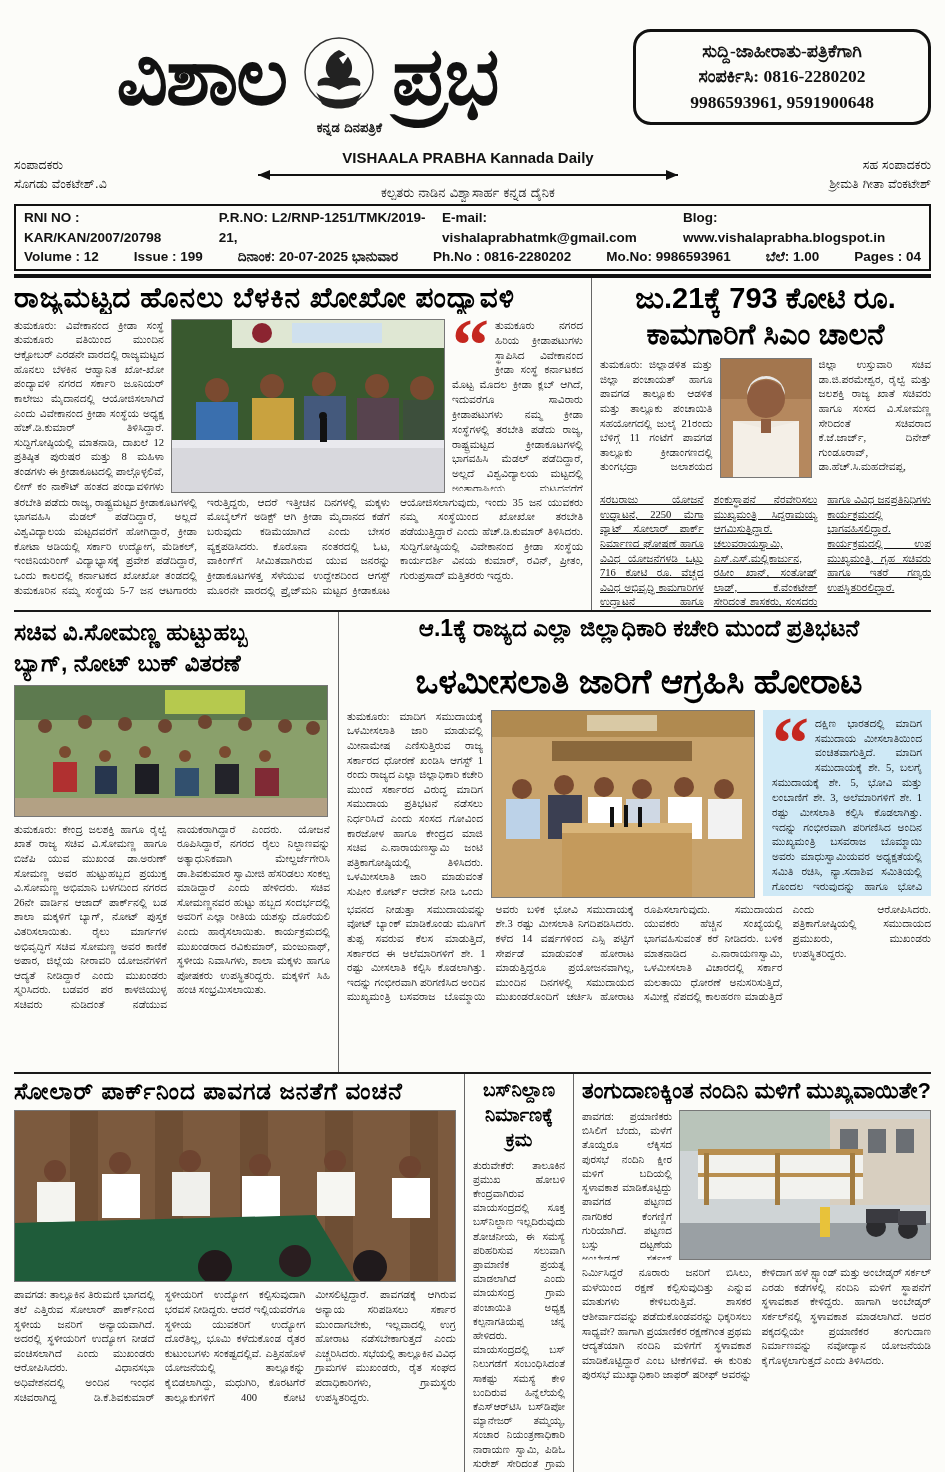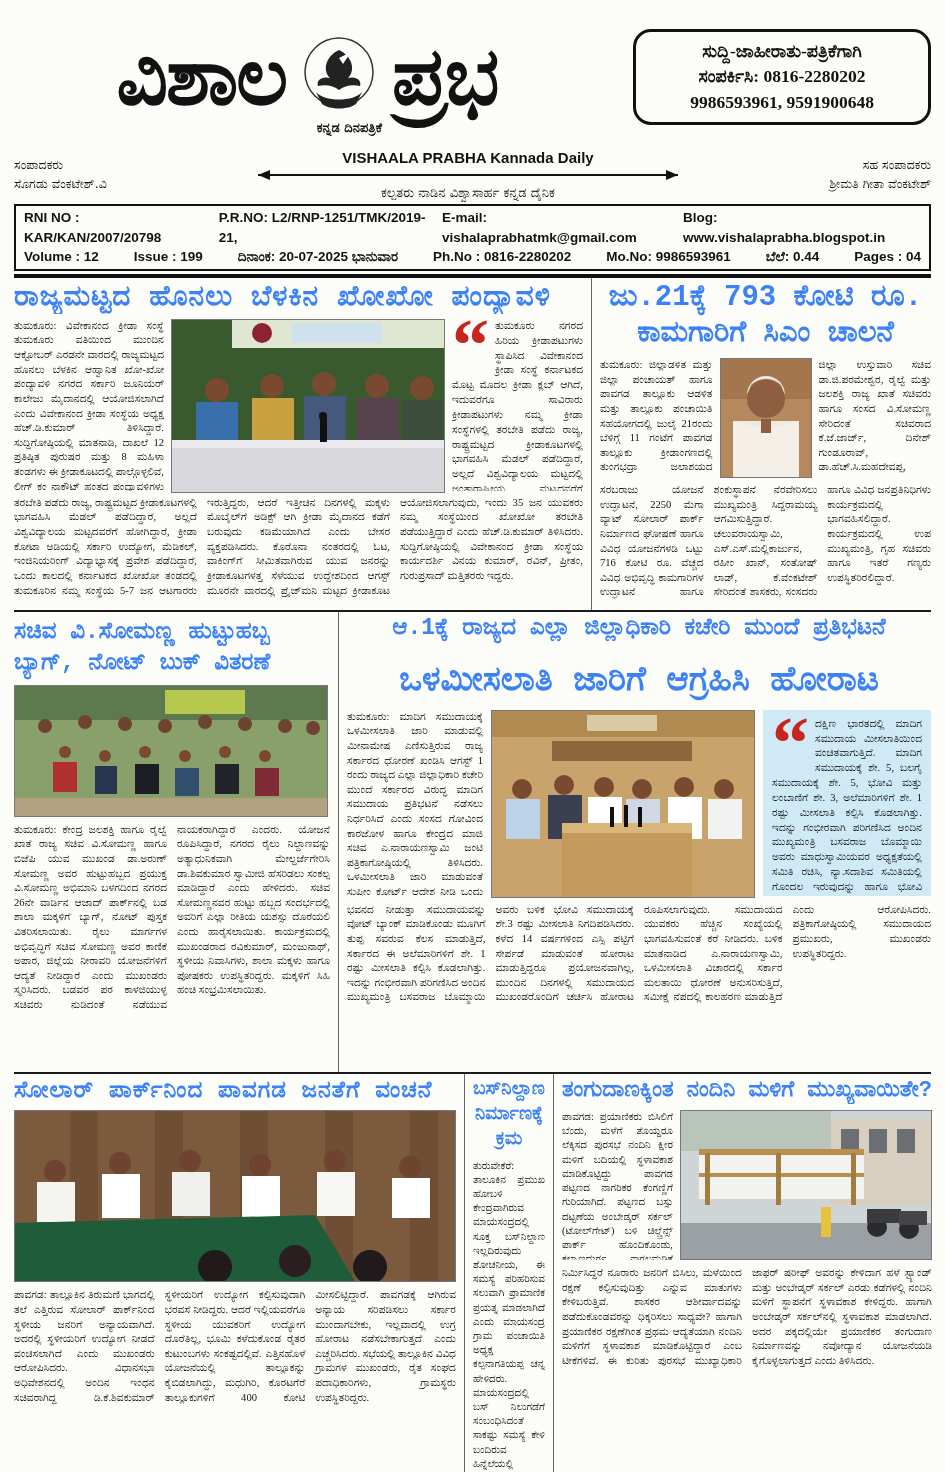--- a/index.html
+++ b/index.html
@@ -19,38 +19,38 @@
   .band-center{width:470px;text-align:center;}
   .band-center .en{font-family:"Liberation Sans",sans-serif;font-weight:bold;font-size:15px;}
   .band-center .tg{font-family:"DejaVu Sans",sans-serif;font-size:13px;margin-top:1px;}
   .info-bar{border:2px solid #111;margin-top:2px;padding:2px 8px;font-family:"Liberation Sans",sans-serif;
             font-weight:bold;font-size:13.5px;}
   .info-row{display:flex;justify-content:space-between;line-height:1.45;}
   .thick-rule{height:4px;background:#111;margin-top:3px;}
   
   .row{display:flex;}
   .rule-top{border-top:2px solid #1a1a1a;}
-  h1,h2,h3{margin:0;font-family:Liberation Mono, monospace;color:#3b82f6;}
+  h1,h2,h3{margin:0;font-family:Liberation Sans, sans-serif;color:#000000;}
   .kn-body{font-size:10.6px;line-height:1.38;text-align:justify;overflow:hidden;}
   .photo{display:block;border:1px solid #777;background:#ddd;}
   .qmark{float:left;color:#c5271f;font-family:"Liberation Serif",serif;font-size:74px;line-height:.55;
          margin:6px 6px 0 0;font-weight:bold;}
   
   .row1{height:332px;}
   .art-khokho{width:578px;border-right:1px solid #666;padding:4px 8px 0 0;box-sizing:border-box;}
   .art-khokho h1{font-size:28px;line-height:1.15;letter-spacing:1px;white-space:nowrap;overflow:hidden;}
   .a-row{display:flex;gap:7px;margin-top:5px;height:172px;}
   .a-colL{width:150px;}
   .a-quote{flex:1;font-size:10.6px;line-height:1.4;text-align:justify;overflow:hidden;}
   .a-below{column-count:3;column-gap:10px;height:108px;margin-top:5px;}
   .art-cm{flex:1;padding:2px 0 0 8px;box-sizing:border-box;}
   .art-cm h1{font-size:29px;line-height:1.25;text-align:center;}
   .b-row{display:flex;gap:7px;margin-top:6px;height:120px;}
   .b-col{flex:1;}
-  .b-below{column-count:3;column-gap:10px;height:118px;margin-top:5px;}
+  .b-below{column-count:3;column-gap:10px;height:118px;margin-top:15px;text-decoration:underline;}
   
   .row2{height:460px;}
   .art-somanna{width:325px;border-right:1px solid #666;padding:5px 8px 0 0;box-sizing:border-box;}
   .art-somanna h1{font-size:23px;line-height:1.35;}
   .c-body{column-count:2;column-gap:10px;height:238px;margin-top:6px;}
   .art-meesalati{flex:1;padding:4px 0 0 8px;box-sizing:border-box;}
   .art-meesalati .kicker{font-size:23px;text-align:center;line-height:1.1;}
   .art-meesalati .mainhead{font-size:34px;text-align:center;line-height:1.2;margin-top:20px;}
   .d-row{display:flex;gap:8px;margin-top:8px;height:186px;}
   .d-colL{width:136px;}
@@ -122,21 +122,21 @@
       <span>P.R.NO: L2/RNP-1251/TMK/2019-21,</span>
       <span>E-mail: vishalaprabhatmk@gmail.com</span>
       <span>Blog: www.vishalaprabha.blogspot.in</span>
     </div>
     <div class="info-row">
       <span>Volume : 12</span>
       <span>Issue : 199</span>
       <span>ದಿನಾಂಕ: 20-07-2025 ಭಾನುವಾರ</span>
       <span>Ph.No : 0816-2280202</span>
       <span>Mo.No: 9986593961</span>
-      <span>ಬೆಲೆ: 0.44</span>
+      <span>ಬೆಲೆ: 1.00</span>
       <span>Pages : 04</span>
     </div>
   </div>
   <div class="thick-rule"></div>
 
   <div class="row row1">
     <div class="art-khokho">
       <h1>ರಾಜ್ಯಮಟ್ಟದ ಹೊನಲು ಬೆಳಕಿನ ಖೋಖೋ ಪಂದ್ಯಾವಳಿ</h1>
       <div class="a-row">
         <div class="a-colL kn-body">ತುಮಕೂರು: ವಿವೇಕಾನಂದ ಕ್ರೀಡಾ ಸಂಸ್ಥೆ ತುಮಕೂರು ವತಿಯಿಂದ ಮುಂದಿನ ಆಕ್ಟೋಬರ್ ಎರಡನೇ ವಾರದಲ್ಲಿ ರಾಜ್ಯಮಟ್ಟದ ಹೊನಲು ಬೆಳಕಿನ ಆಹ್ವಾನಿತ ಖೋ-ಖೋ ಪಂದ್ಯಾವಳಿ ನಗರದ ಸರ್ಕಾರಿ ಜೂನಿಯರ್ ಕಾಲೇಜು ಮೈದಾನದಲ್ಲಿ ಆಯೋಜಿಸಲಾಗಿದೆ ಎಂದು ವಿವೇಕಾನಂದ ಕ್ರೀಡಾ ಸಂಸ್ಥೆಯ ಅಧ್ಯಕ್ಷ ಹೆಚ್.ಡಿ.ಕುಮಾರ್ ತಿಳಿಸಿದ್ದಾರೆ. ಸುದ್ದಿಗೋಷ್ಠಿಯಲ್ಲಿ ಮಾತನಾಡಿ, ದಾಖಲೆ 12 ಪ್ರತಿಷ್ಠಿತ ಪುರುಷರ ಮತ್ತು 8 ಮಹಿಳಾ ತಂಡಗಳು ಈ ಕ್ರೀಡಾಕೂಟದಲ್ಲಿ ಪಾಲ್ಗೊಳ್ಳಲಿವೆ, ಲೀಗ್ ಕಂ ನಾಕೌಟ್ ಹಂತದ ಪಂದ್ಯಾವಳಿಗಳು ನಡೆಯಲಿವೆ, ಕರ್ನಾಟಕ ಖೋ-ಖೋ ಸಂಸ್ಥೆ ನಡೆಸಿದ ಪಂದ್ಯಾವಳಿಗಳಲ್ಲಿ ಮೇಲ್ಮಟ್ಟದ ಪಂದ್ಯಗಳಾಡಿದ ಕ್ರೀಡಾ ತಂಡಗಳು ಈ ಟೂರ್ನಿಯಲ್ಲಿ ಭಾಗವಹಿಸಲಿವೆ, ಭಾಗವಹಿಸುವ ಎಲ್ಲಾ ಕ್ರೀಡಾಪಟುಗಳಿಗೆ ಊಟ, ತಿಂಡಿ, ವಸತಿ ವ್ಯವಸ್ಥೆಯನ್ನು ಸಂಸ್ಥೆಯೇ ನೋಡಿಕೊಳ್ಳಲಿದೆ ಎಂದರು. ತುಮಕೂರು ನಗರದ ಹಿರಿಯ ಕ್ರೀಡಾಪಟುಗಳು ಸ್ಥಾಪಿಸಿದ ವಿವೇಕಾನಂದ ಕ್ರೀಡಾ ಸಂಸ್ಥೆ ಕರ್ನಾಟಕದ ಮೊಟ್ಟ ಮೊದಲ ಕ್ರೀಡಾ ಕ್ಲಬ್ ಆಗಿದೆ.</div>

